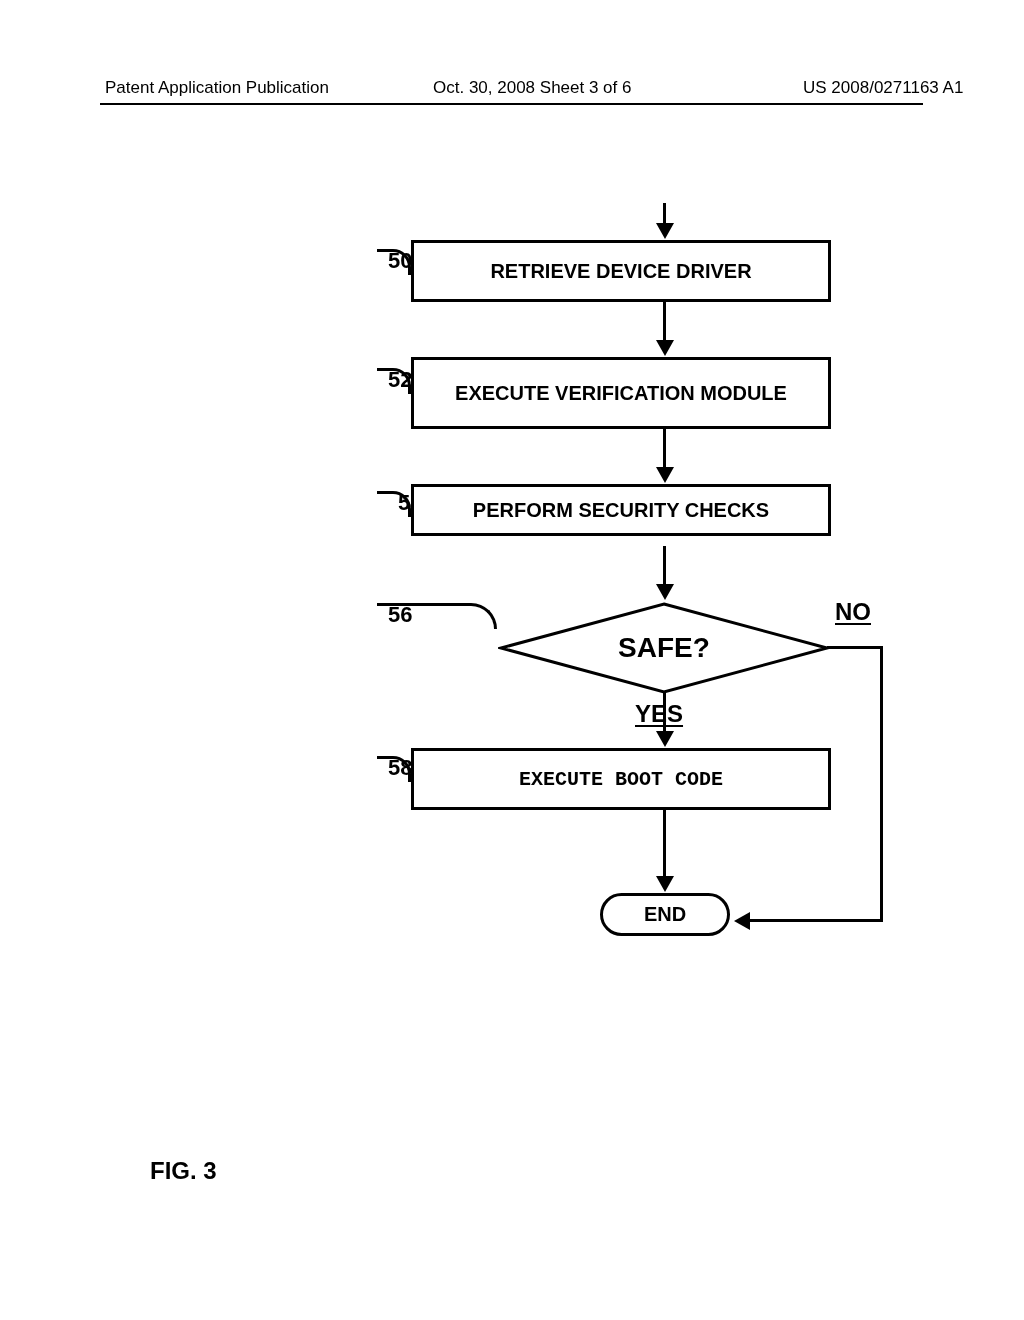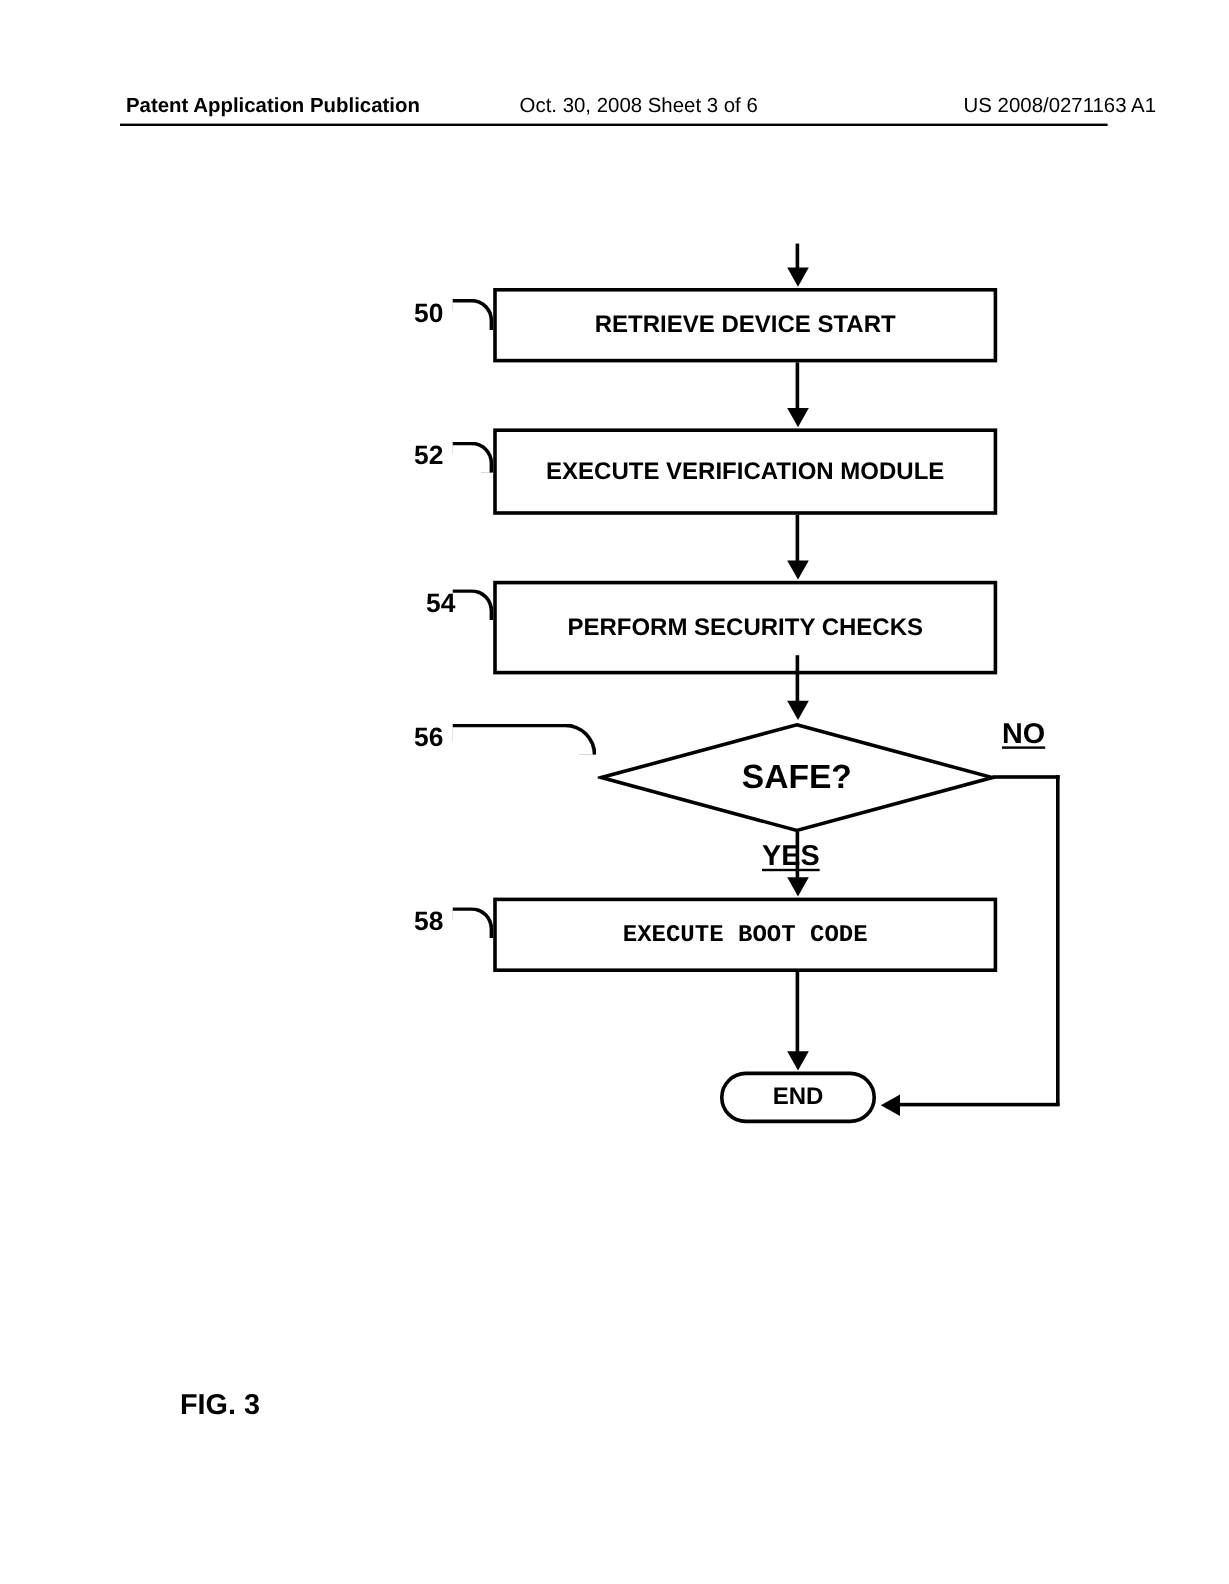--- a/index.html
+++ b/index.html
@@ -12,21 +12,21 @@
     color: #000;
     position: relative;
   }
   .header {
     position: absolute;
     top: 78px;
     left: 0;
     width: 1024px;
     font-size: 17px;
   }
-  .hdr-left  { position: absolute; left: 105px; font-weight: bold; text-align: right; }
+  .hdr-left  { position: absolute; left: 105px; font-weight: normal; text-align: right; }
   .hdr-mid   { position: absolute; left: 433px; }
   .hdr-right { position: absolute; left: 803px; }
   .hdr-rule {
     position: absolute;
     top: 103px;
     left: 100px;
     width: 823px;
     height: 0;
     border-top: 2px solid #000;
   }
@@ -51,20 +51,21 @@
     padding: 6px 10px;
     background: #fff;
   }
   .terminator {
     border-radius: 28px;
   }
   .ref {
     position: absolute;
     font-weight: bold;
     font-size: 22px;
+    margin-left: 43px;
   }
   .tick {
     position: absolute;
     width: 34px;
     height: 26px;
     border-top: 3px solid #000;
     border-right: 3px solid #000;
     border-top-right-radius: 18px;
     box-sizing: border-box;
   }
@@ -139,36 +140,36 @@
 <div class="hdr-rule"></div>
 
 <div class="flow">
 
   <div class="vline" style="left:328px; top:48px; height:22px;"></div>
   <div class="arrowhead arrow-down" style="left:321px; top:68px;"></div>
 
   <div class="ref" style="left:10px; top:93px;">50</div>
   <div class="tick" style="left:42px; top:94px;"></div>
   <div class="box" style="left:76px; top:85px; width:420px; height:62px;">
-    <span>RETRIEVE DEVICE START</span>
+    <span>RETRIEVE DEVICE DRIVER</span>
   </div>
   <div class="vline" style="left:328px; top:147px; height:40px;"></div>
   <div class="arrowhead arrow-down" style="left:321px; top:185px;"></div>
 
   <div class="ref" style="left:10px; top:212px;">52</div>
   <div class="tick" style="left:42px; top:213px;"></div>
   <div class="box" style="left:76px; top:202px; width:420px; height:72px;">
     <span>EXECUTE VERIFICATION MODULE</span>
   </div>
   <div class="vline" style="left:328px; top:274px; height:40px;"></div>
   <div class="arrowhead arrow-down" style="left:321px; top:312px;"></div>
 
   <div class="ref" style="left:20px; top:335px;">54</div>
   <div class="tick" style="left:42px; top:336px;"></div>
-  <div class="box" style="left:76px; top:329px; width:420px; height:78px;text-align:right;">
+  <div class="box" style="left:76px; top:329px; width:420px; height:52px;text-align:right;">
     <span>PERFORM SECURITY CHECKS</span>
   </div>
   <div class="vline" style="left:328px; top:391px; height:40px;"></div>
   <div class="arrowhead arrow-down" style="left:321px; top:429px;"></div>
 
   <div class="ref" style="left:10px; top:447px;">56</div>
   <div class="tick" style="left:42px; top:448px; width:120px; border-top-right-radius:30px;"></div>
   <div class="diamond-wrap" style="left:163px; top:446px;">
     <svg width="332" height="94" viewBox="0 0 332 94">
       <polygon points="166,3 329,47 166,91 3,47" fill="#fff" stroke="#000" stroke-width="3"></polygon>

